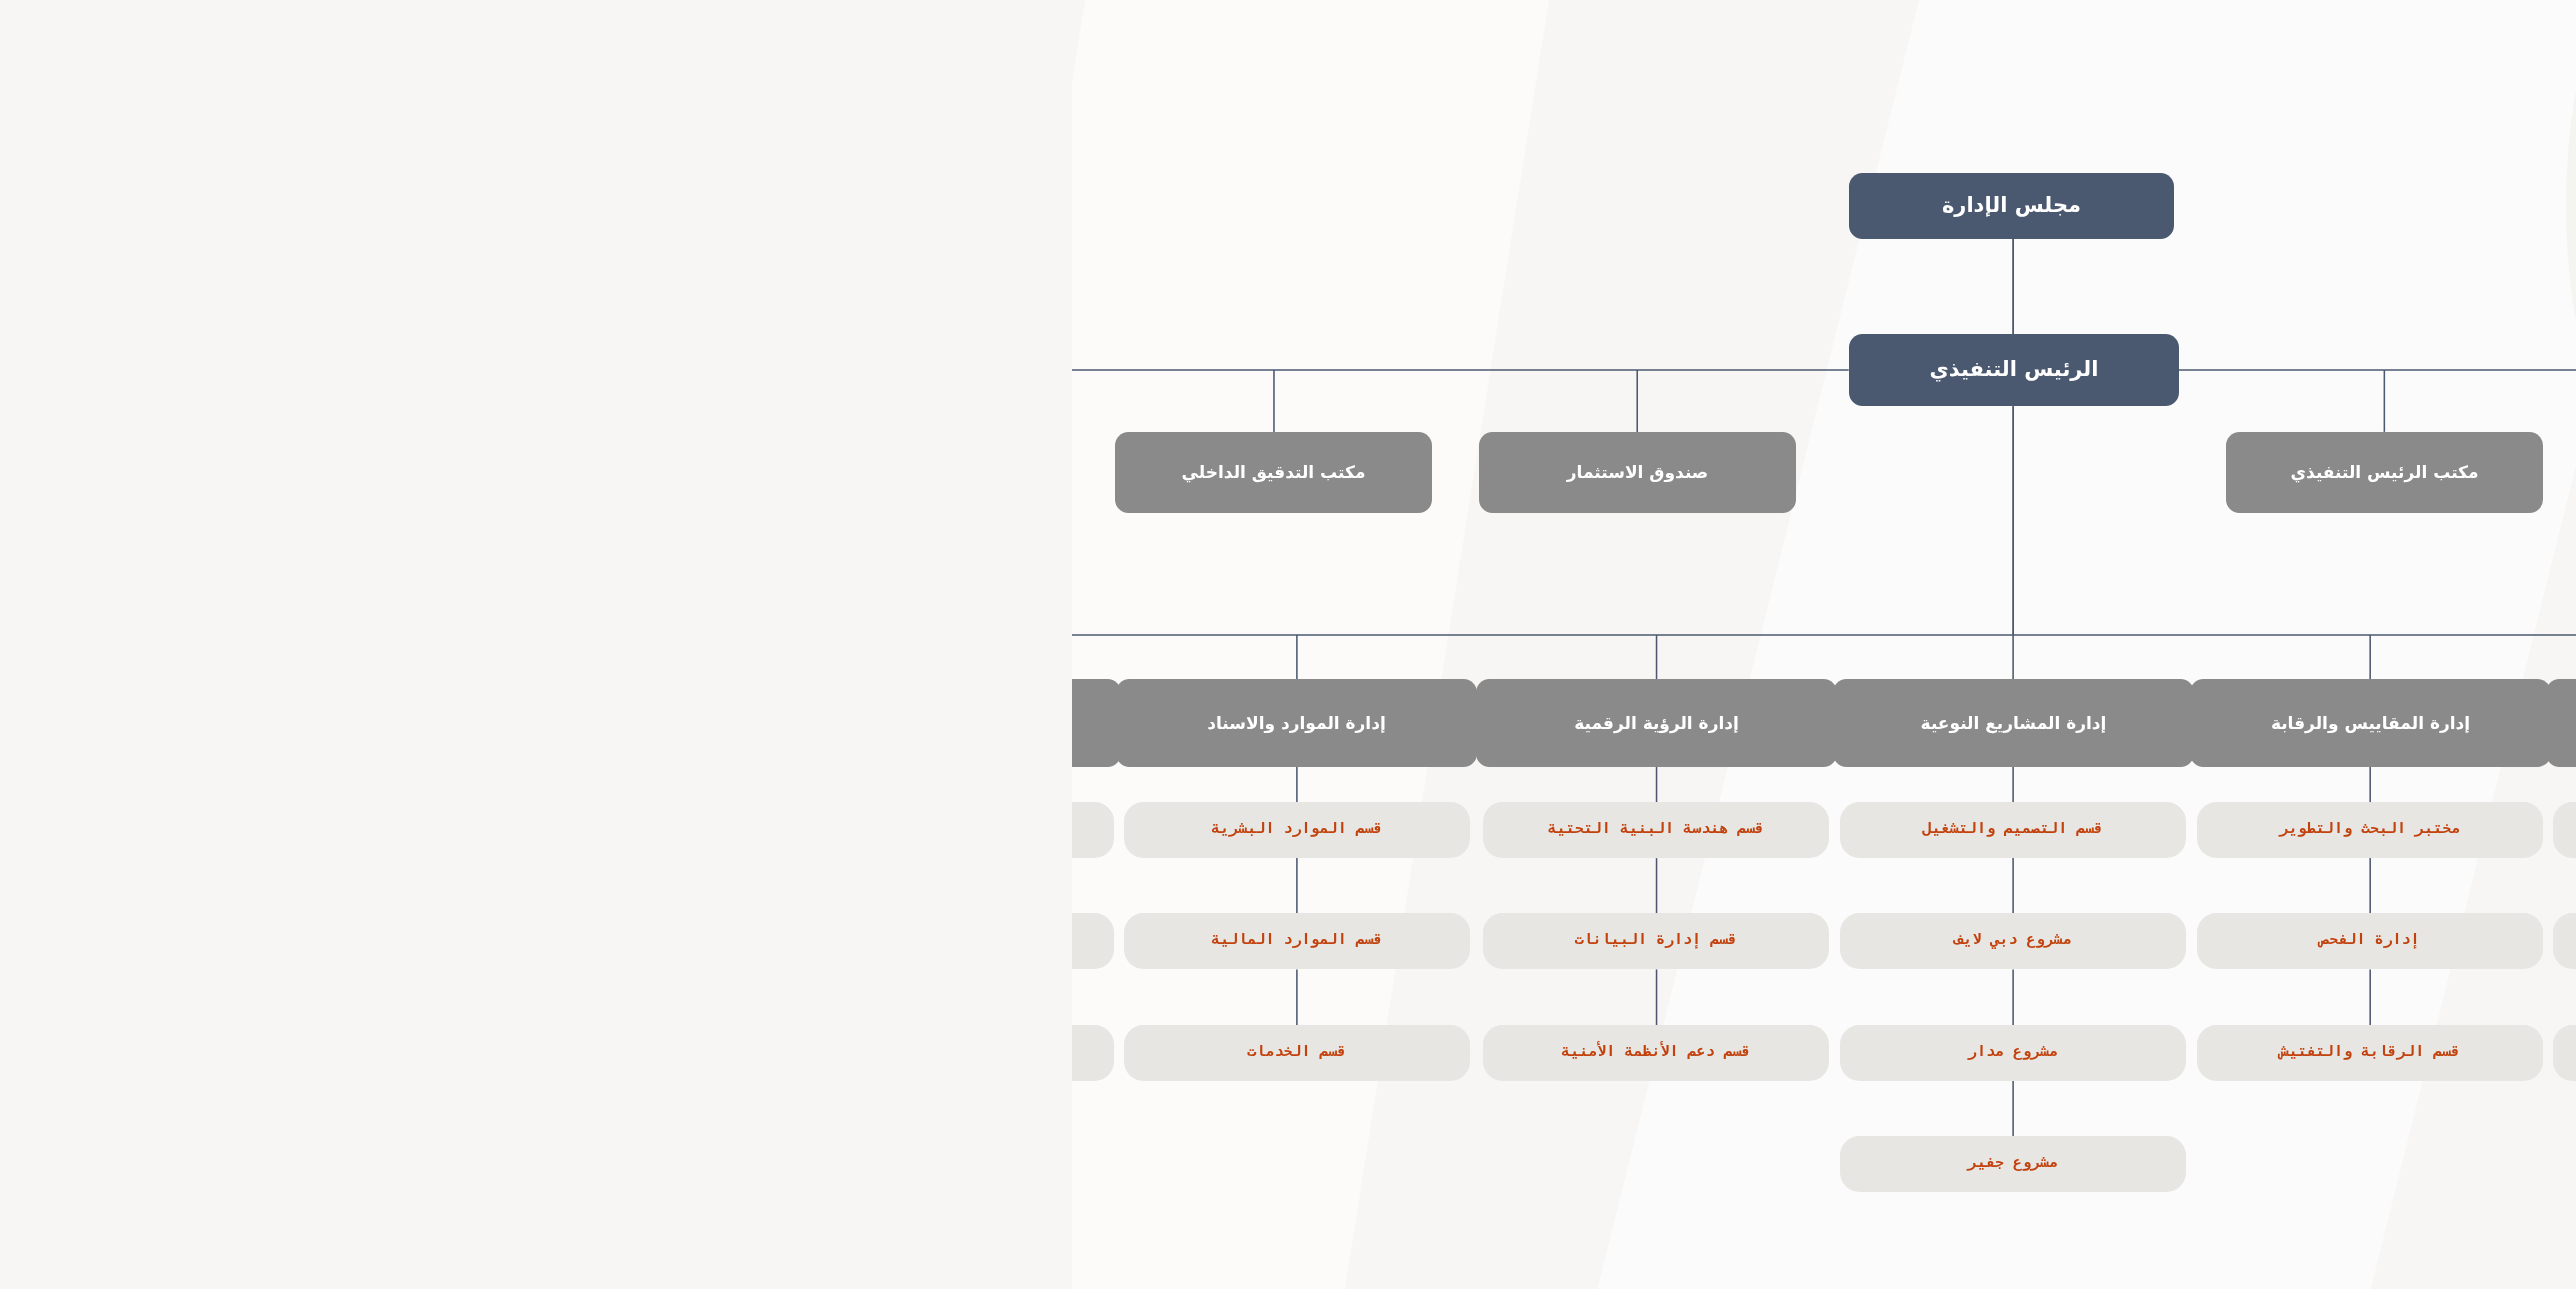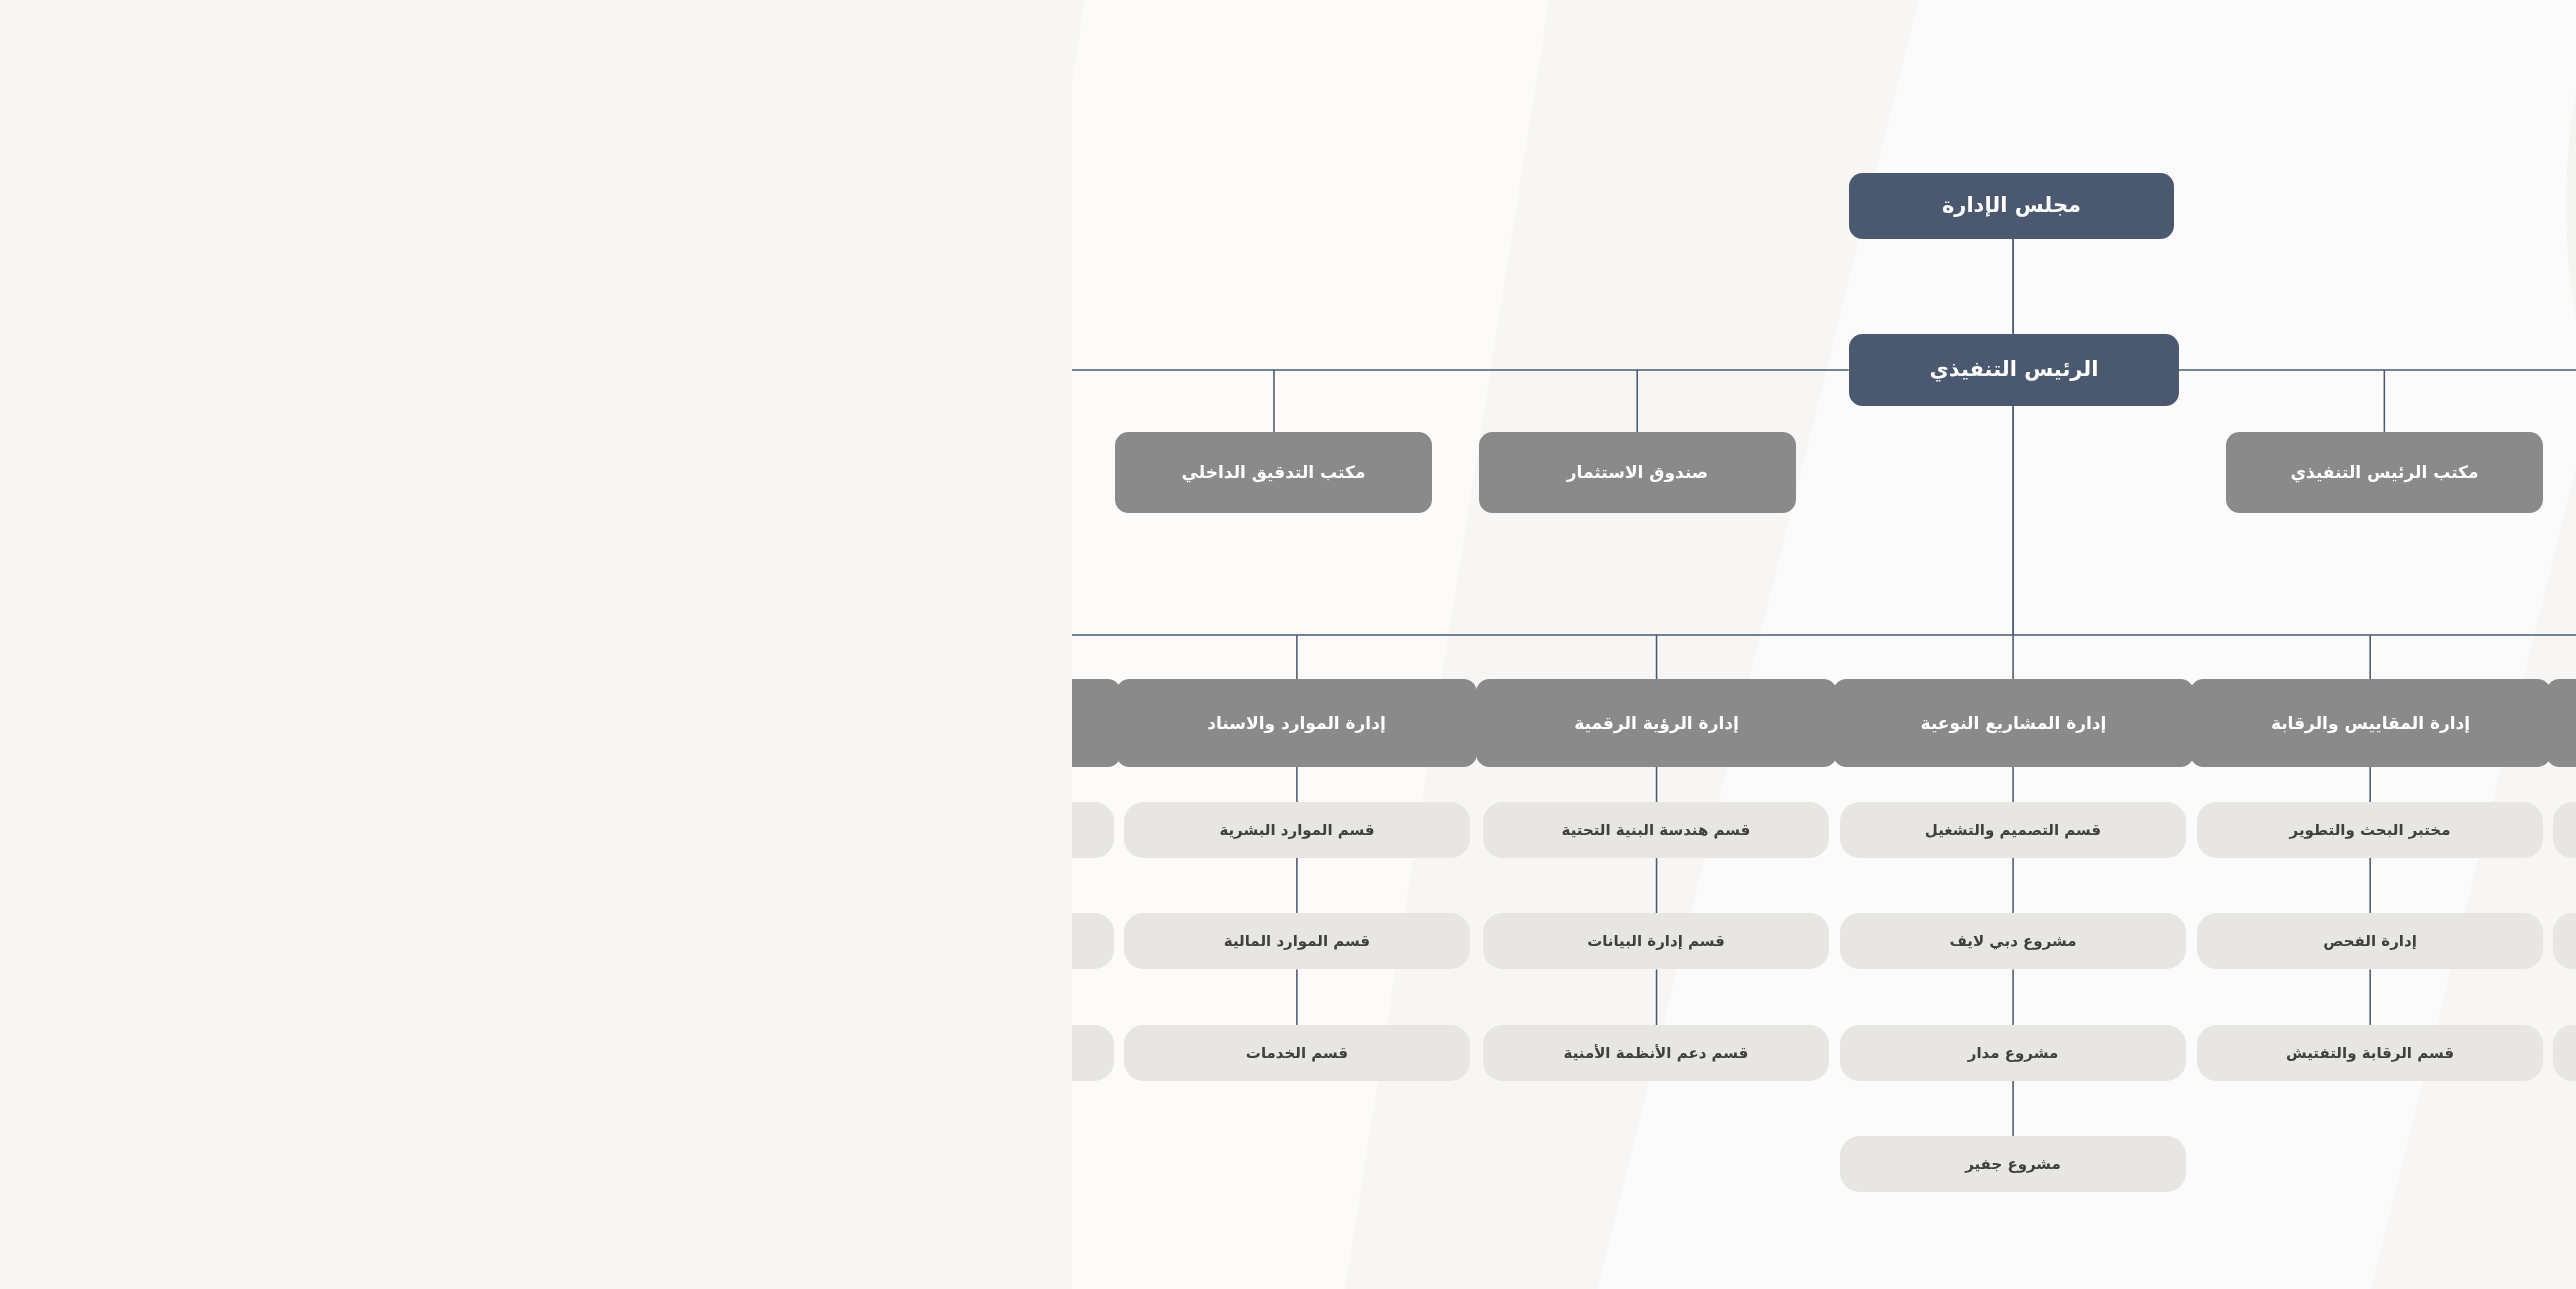--- a/index.html
+++ b/index.html
@@ -83,24 +83,25 @@
   .node.dept {
     background: #8a8a8a;
     color: #ffffff;
     border-radius: 13.4px;
     font-size: 17px;
     font-weight: 700;
   }
 
   .node.sub {
     background: #e7e6e3;
-    color: #404040;
+    color: #c2410c;
     border-radius: 19.6px;
     font-size: 15px;
     font-weight: 600;
+    font-family: Liberation Mono, monospace;
   }
 
   .node.sub.two-line { line-height: 1.28; }
 </style>
 </head>
 <body>
 
 <div id="chart-root">
 
   <div class="bg-swoosh s2"></div>

